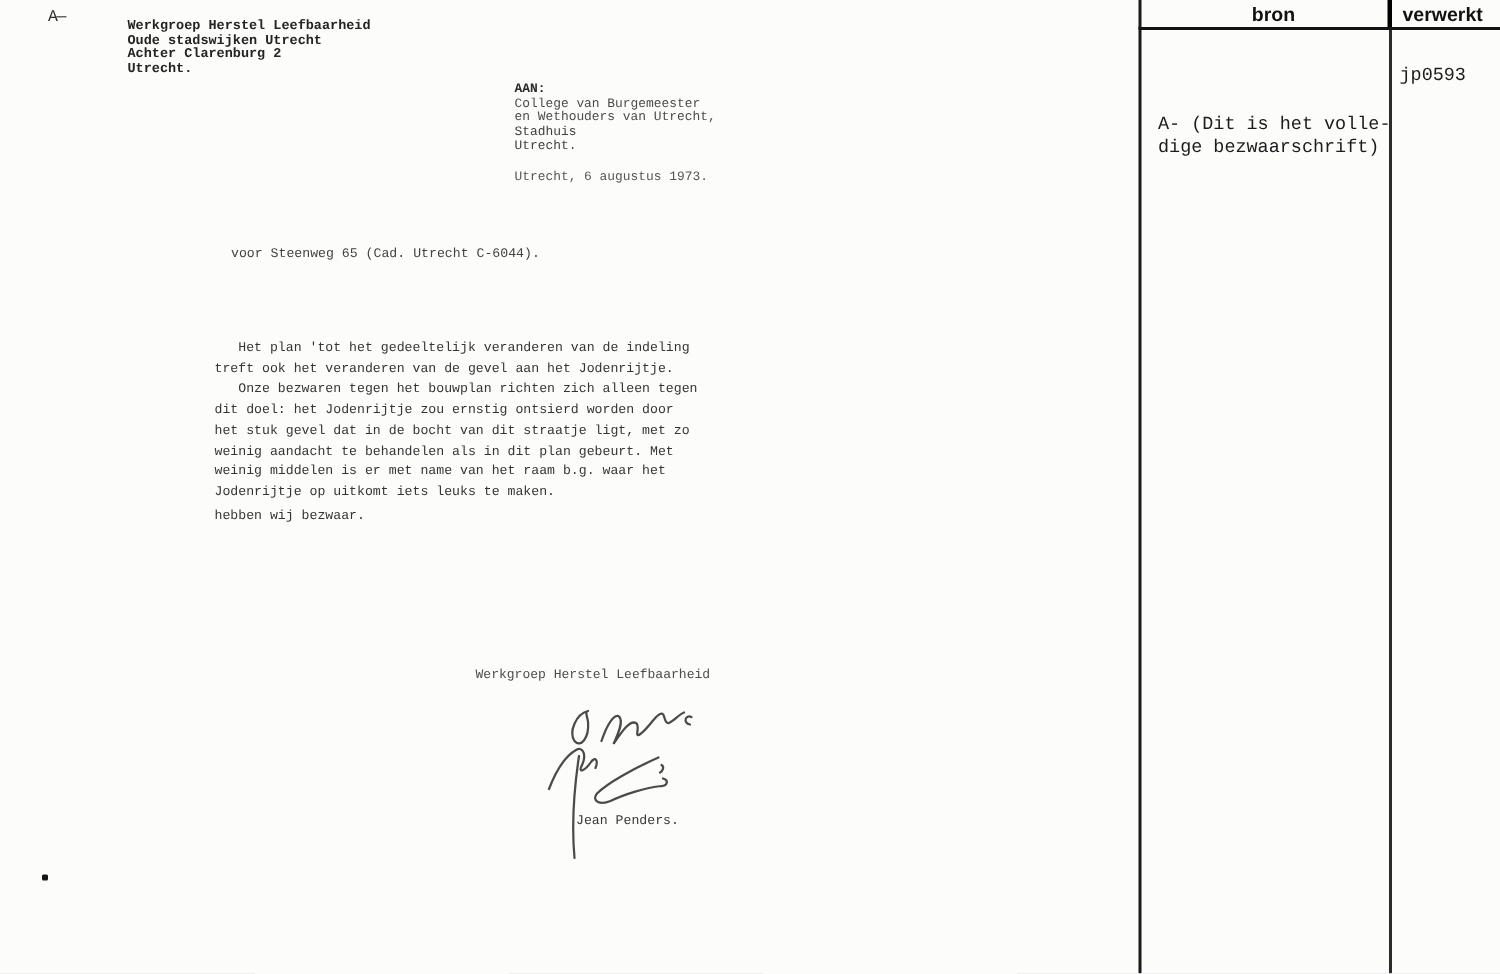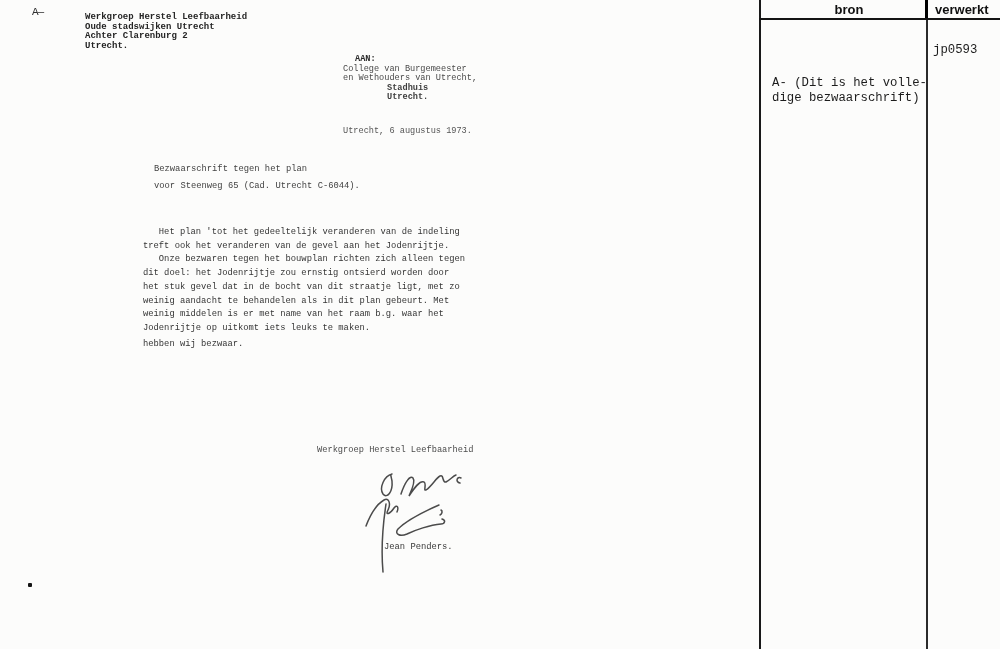--- a/index.html
+++ b/index.html
@@ -14,24 +14,24 @@
   .line { white-space:pre; }
 
   
   .margin-label { left:32px; top:6px; font-size:11px; color:#2e2e2e; letter-spacing:-1px; }
 
   
   .sender { left:85px; top:13px; font-size:9px; line-height:9.6px; font-weight:700; color:#242424; }
 
   
   .recipient { left:343px; top:55px; font-size:8.6px; line-height:9.6px; color:#4a4a4a; }
-  .recipient .label { font-weight:700; color:#2a2a2a;margin-left:12px; }
-  .recipient .semi { font-weight:700; color:#3d3d3d;margin-left:44px; }
+  .recipient .label { font-weight:700; color:#2a2a2a; }
+  .recipient .semi { font-weight:400; color:#3d3d3d; }
 
-  .dateline { left:343px; top:126px; font-size:8.6px; color:#555; }
+  .dateline { left:343px; top:113px; font-size:8.6px; color:#555; }
 
   .subject { left:154px; top:161px; font-size:8.8px; line-height:17px; color:#424242; }
 
   .body-text { left:143px; top:226px; font-size:8.8px; line-height:13.7px; color:#353535; }
 
   .closing-org { left:317px; top:445px; font-size:8.7px; color:#4c4c4c; }
   .typed-name { left:384px; top:542px; font-size:8.8px; color:#383838; }
 
   .signature-svg { left:352px; top:462px; width:125px; height:125px; }
   .signature-svg path { fill:none; stroke:#2b2b2b; stroke-width:1.5; stroke-linecap:round; opacity:.85; }
@@ -69,21 +69,20 @@
     <div class="line label">AAN:</div>
     <div class="line">College van Burgemeester</div>
     <div class="line">en Wethouders van Utrecht,</div>
     <div class="line semi">Stadhuis</div>
     <div class="line semi">Utrecht.</div>
   </div>
 
   <div class="abs dateline line">Utrecht, 6 augustus 1973.</div>
 
   <div class="abs subject">
-    <div class="line">Bezwaarschrift tegen het plan</div>
     <div class="line">voor Steenweg 65 (Cad. Utrecht C-6044).</div>
   </div>
 
   <div class="abs body-text">
     <div>
       <div class="line">   Het plan 'tot het gedeeltelijk veranderen van de indeling</div>
       <div class="line">treft ook het veranderen van de gevel aan het Jodenrijtje.</div>
     </div>
     <div>
       <div class="line">   Onze bezwaren tegen het bouwplan richten zich alleen tegen</div>

